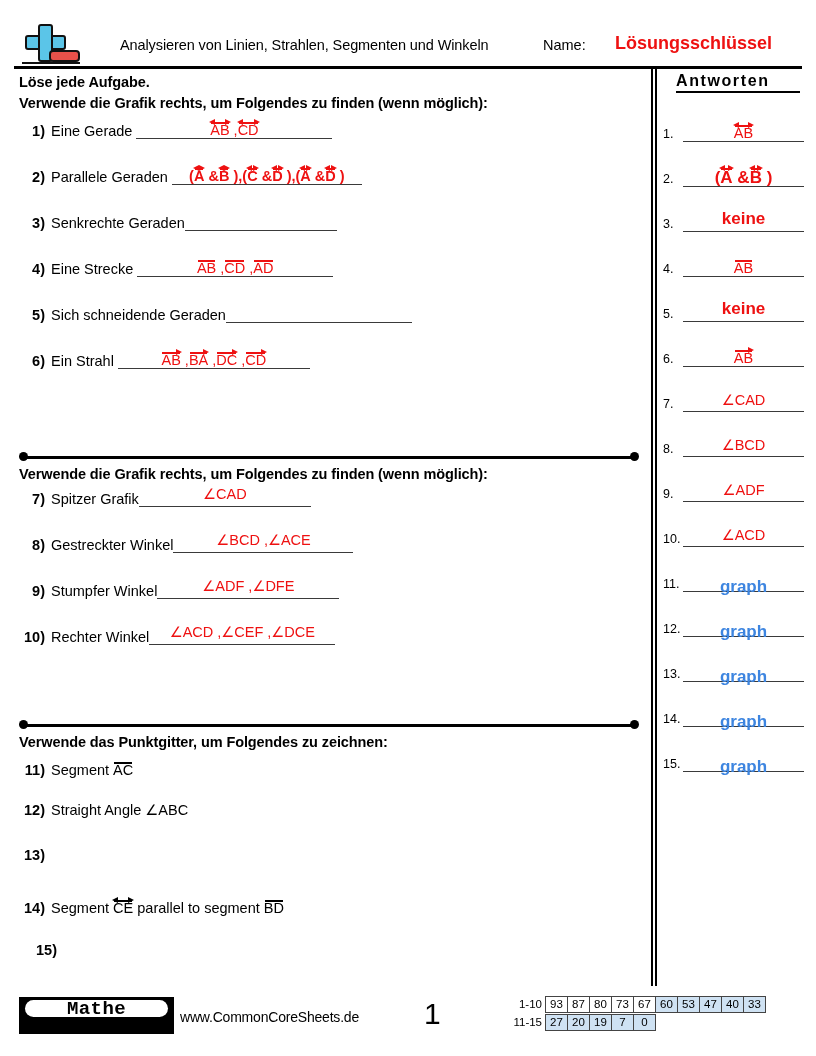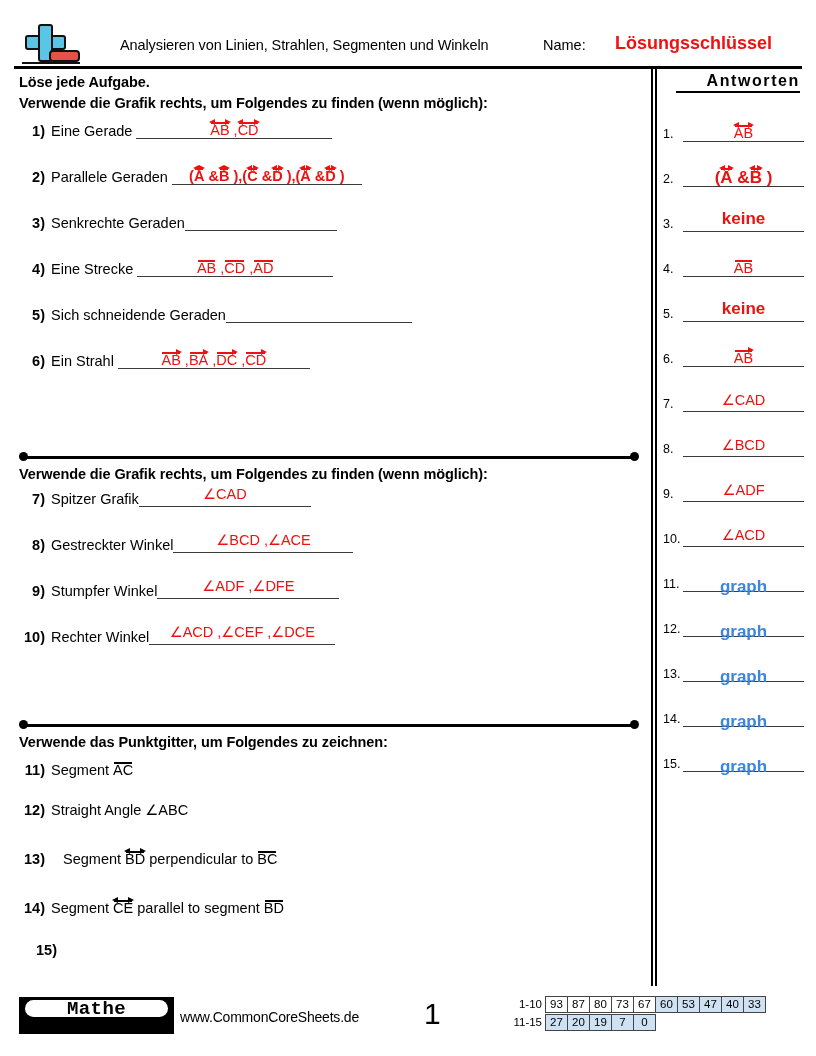--- a/index.html
+++ b/index.html
@@ -83,21 +83,21 @@
   .nt > .mk > .ln { position: absolute; left: 1px; right: 1px; top: 3px; height: 1.6px; background: currentColor; }
   .nt > .mk > .ah { position: absolute; top: 0px; width: 0; height: 0;
      border-top: 3.4px solid transparent; border-bottom: 3.4px solid transparent; }
   .nt > .mk > .ah.r { right: -1px; border-left: 6px solid currentColor; }
   .nt > .mk > .ah.l { left: -1px; border-right: 6px solid currentColor; }
 
   
   .right { position: absolute; left: 662px; top: 68px; width: 148px; }
   .ans-head {
     position: absolute; left: 14px; top: 4px; width: 124px;
-    text-align: right; font-size: 16px; font-weight: bold;
+    text-align: left; font-size: 16px; font-weight: bold;
     letter-spacing: 1.6px; border-bottom: 2.5px solid #000; padding-bottom: 1px;
   }
   .arow { position: absolute; left: 0; width: 148px; height: 26px; }
   .arow .idx { position: absolute; left: 1px; bottom: 1px; font-size: 12.5px; }
   .arow .line {
     position: absolute; left: 21px; bottom: 0; width: 121px;
     border-bottom: 1.6px solid #3a3a3a; height: 24px;
     text-align: center; white-space: nowrap;
   }
   .arow .line .v { position: relative; top: 3px; color: #ee1111; font-size: 14.5px; }
@@ -319,27 +319,20 @@
             </span><span class="lbl">AC</span></span></span>
     </div>
 
     <div class="q" style="left:5px; top:732px;">
       <span class="num">12)</span>
       <span class="txt">Straight Angle ∠ABC</span>
     </div>
 
     <div class="q" style="left:5px; top:777px;gap:12px;">
       <span class="num">13)</span>
-      <span class="txt"><span>Segment </span><span class="nt"><span class="mk">
-              <span class="ln"></span>
-              <span class="ah l"></span>
-              <span class="ah r"></span>
-            </span><span class="lbl">BD</span></span><span> perpendicular to </span><span class="nt"><span class="mk">
-              <span class="ln"></span>
-            </span><span class="lbl">BC</span></span></span>
     </div>
 
     <div class="q" style="left:5px; top:826px;">
       <span class="num">14)</span>
       <span class="txt"><span>Segment </span><span class="nt"><span class="mk">
               <span class="ln"></span>
               <span class="ah l"></span>
               <span class="ah r"></span>
             </span><span class="lbl">CE</span></span><span> parallel to segment </span><span class="nt"><span class="mk">
               <span class="ln"></span>

